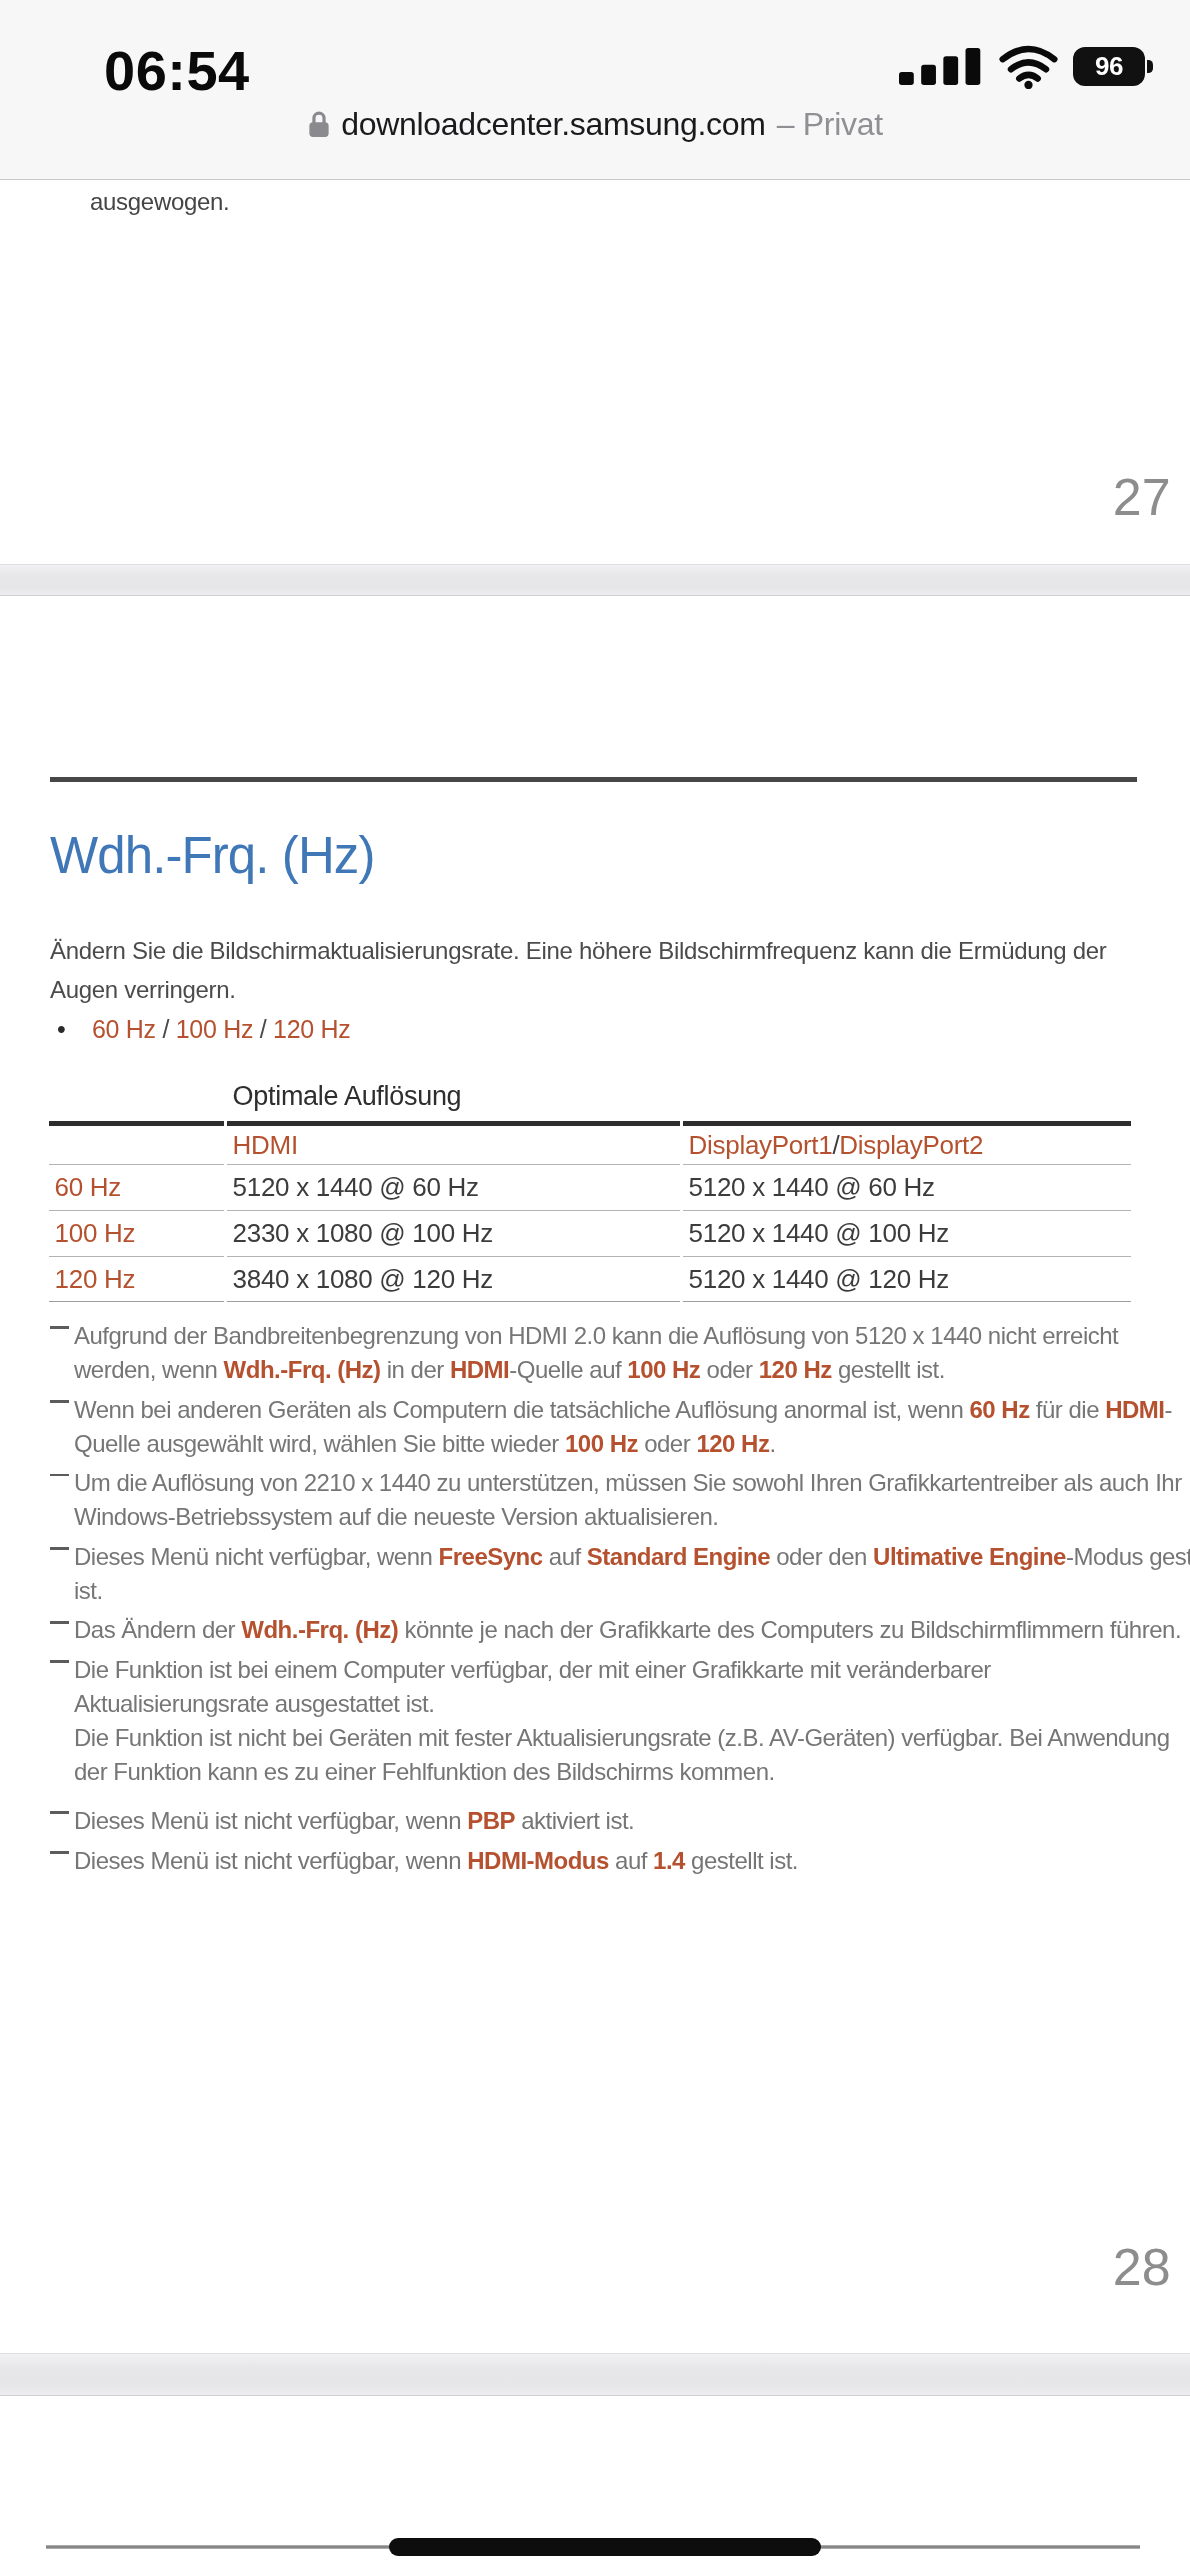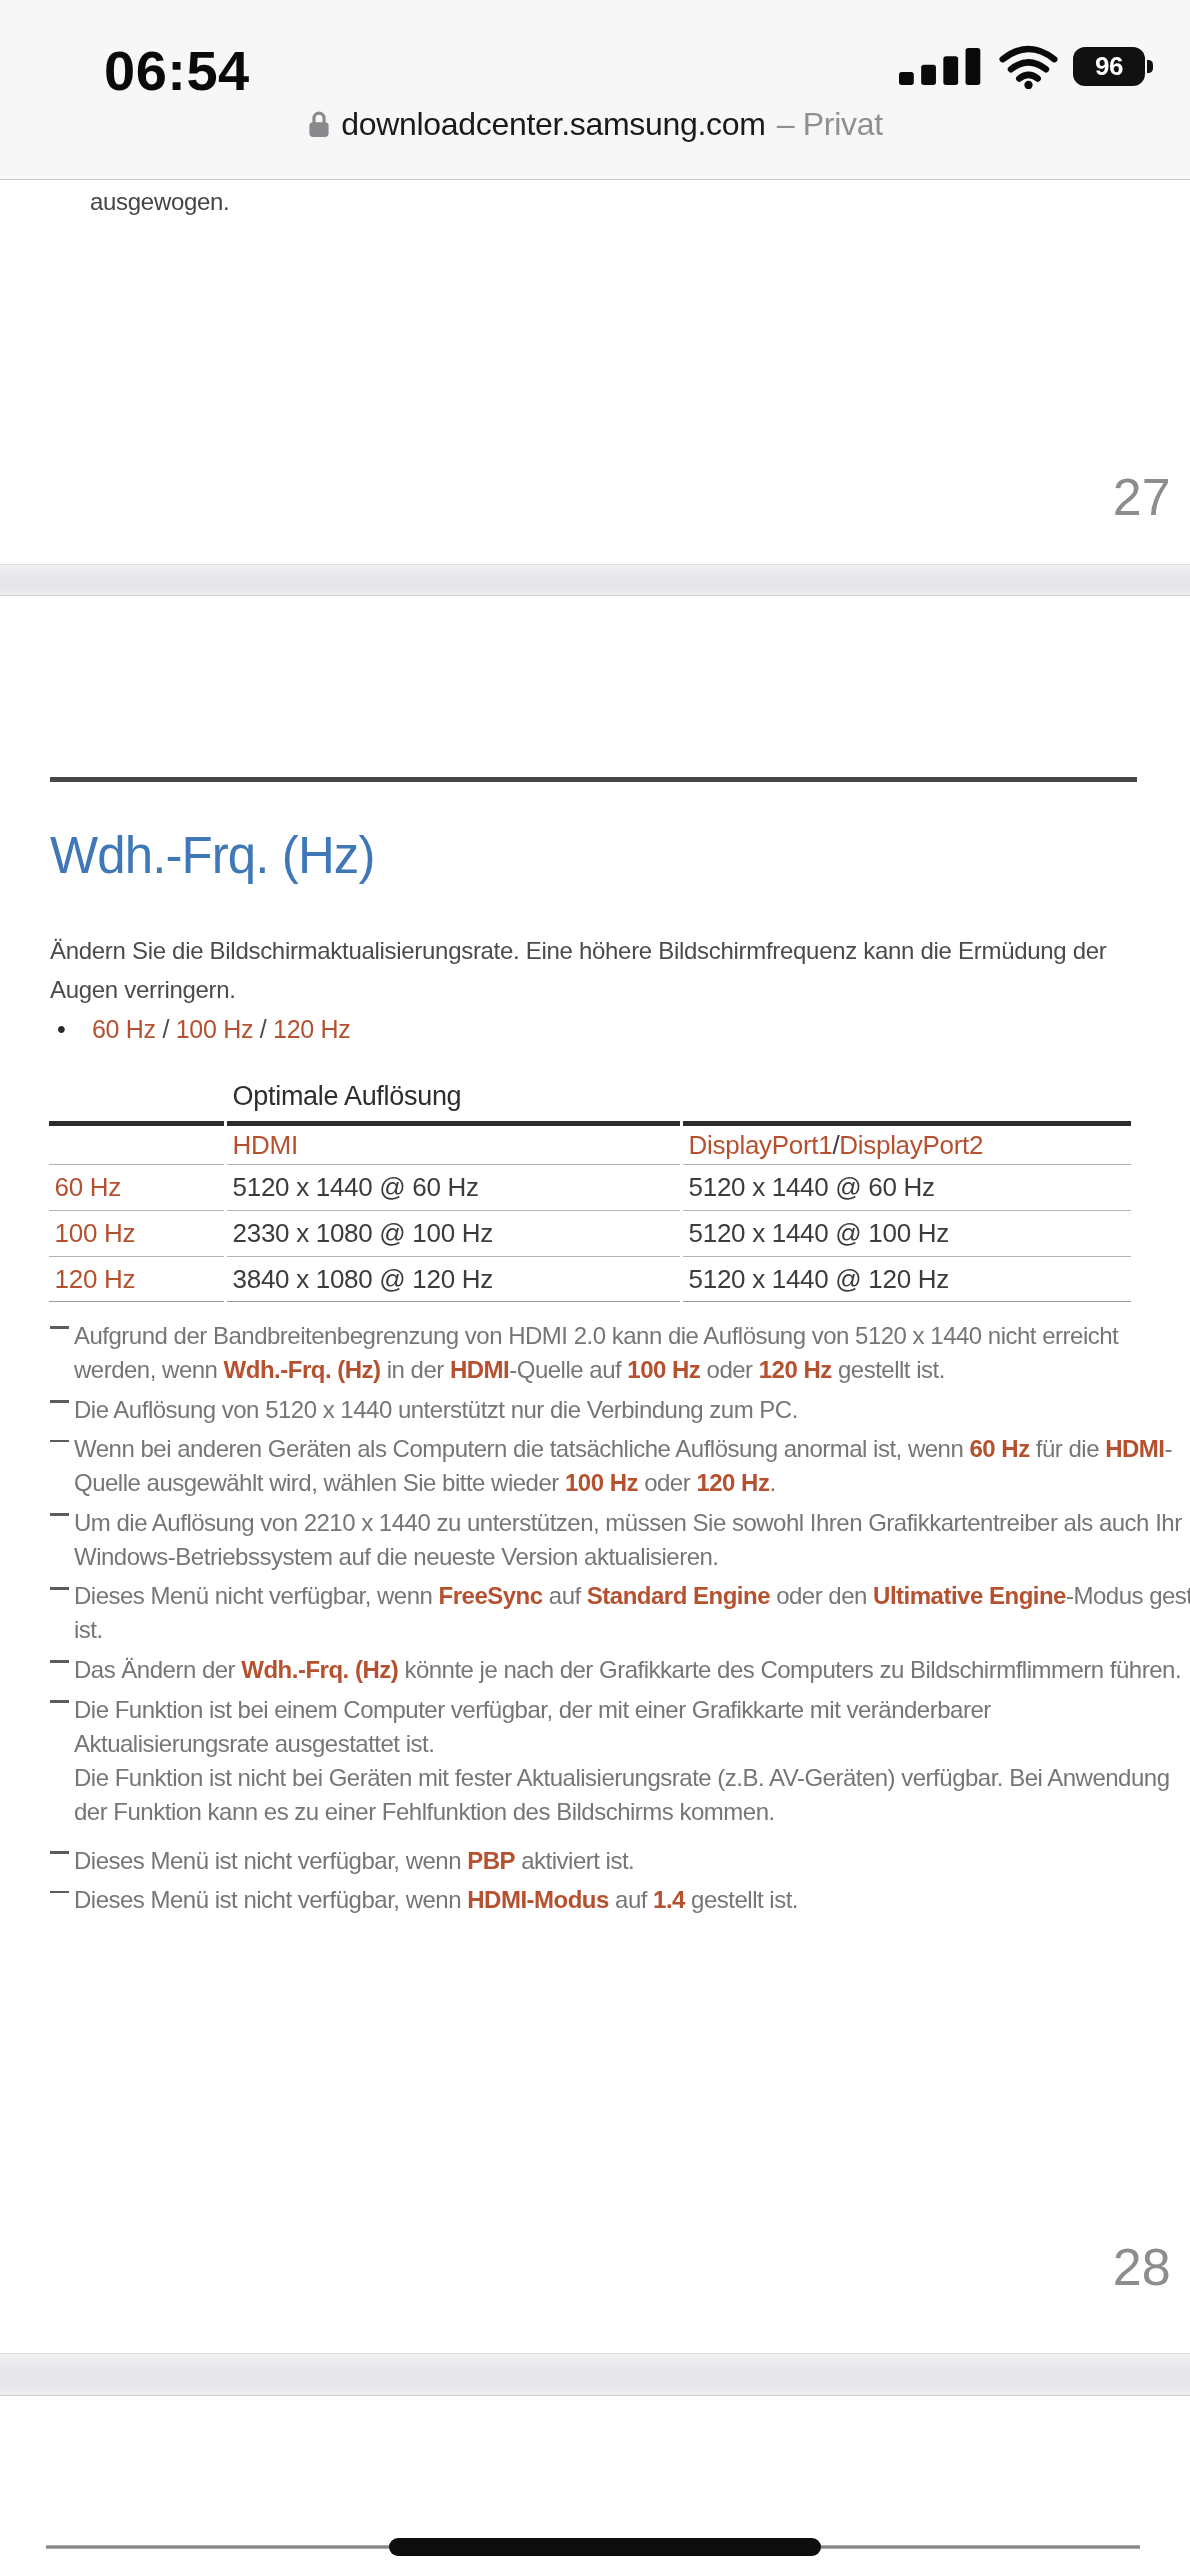--- a/index.html
+++ b/index.html
@@ -154,21 +154,21 @@
     <tr class="data last">
       <td class="freq link">120 Hz</td>
       <td>3840 x 1080 @ 120 Hz</td>
       <td>5120 x 1440 @ 120 Hz</td>
     </tr>
   </tbody>
     </table>
 
   <div class="notes">
     <p class="note"><span class="dash"></span><span class="note-text"><span>Aufgrund der Bandbreitenbegrenzung von HDMI 2.0 kann die Auflösung von 5120 x 1440 nicht erreicht</span><br><span>werden, wenn </span><span class="hl">Wdh.-Frq. (Hz)</span><span> in der </span><span class="hl">HDMI</span><span>-Quelle auf </span><span class="hl">100 Hz</span><span> oder </span><span class="hl">120 Hz</span><span> gestellt ist.</span></span></p>
-    <p class="note"><span class="dash"></span><span class="note-text"><span>Die Auflösung von 5120 x 1440 unterstützt nur die Verbindung zum PC.</span></span></p>
+    <p class="note"><span class="dash"></span></p>
     <p class="note"><span class="dash"></span><span class="note-text"><span>Wenn bei anderen Geräten als Computern die tatsächliche Auflösung anormal ist, wenn </span><span class="hl">60 Hz</span><span> für die </span><span class="hl">HDMI</span><span>-</span><br><span>Quelle ausgewählt wird, wählen Sie bitte wieder </span><span class="hl">100 Hz</span><span> oder </span><span class="hl">120 Hz</span><span>.</span></span></p>
     <p class="note"><span class="dash"></span><span class="note-text"><span>Um die Auflösung von 2210 x 1440 zu unterstützen, müssen Sie sowohl Ihren Grafikkartentreiber als auch Ihr</span><br><span>Windows-Betriebssystem auf die neueste Version aktualisieren.</span></span></p>
     <p class="note"><span class="dash"></span><span class="note-text"><span>Dieses Menü nicht verfügbar, wenn </span><span class="hl">FreeSync</span><span> auf </span><span class="hl">Standard Engine</span><span> oder den </span><span class="hl">Ultimative Engine</span><span>-Modus gestellt</span><br><span>ist.</span></span></p>
     <p class="note"><span class="dash"></span><span class="note-text"><span>Das Ändern der </span><span class="hl">Wdh.-Frq. (Hz)</span><span> könnte je nach der Grafikkarte des Computers zu Bildschirmflimmern führen.</span></span></p>
     <p class="note gap-after"><span class="dash"></span><span class="note-text"><span>Die Funktion ist bei einem Computer verfügbar, der mit einer Grafikkarte mit veränderbarer</span><br><span>Aktualisierungsrate ausgestattet ist.</span><br><span>Die Funktion ist nicht bei Geräten mit fester Aktualisierungsrate (z.B. AV-Geräten) verfügbar. Bei Anwendung</span><br><span>der Funktion kann es zu einer Fehlfunktion des Bildschirms kommen.</span></span></p>
     <p class="note"><span class="dash"></span><span class="note-text"><span>Dieses Menü ist nicht verfügbar, wenn </span><span class="hl">PBP</span><span> aktiviert ist.</span></span></p>
     <p class="note"><span class="dash"></span><span class="note-text"><span>Dieses Menü ist nicht verfügbar, wenn </span><span class="hl">HDMI-Modus</span><span> auf </span><span class="hl">1.4</span><span> gestellt ist.</span></span></p>
   </div>
 
   <div class="pagenum" id="pn28">28</div>

